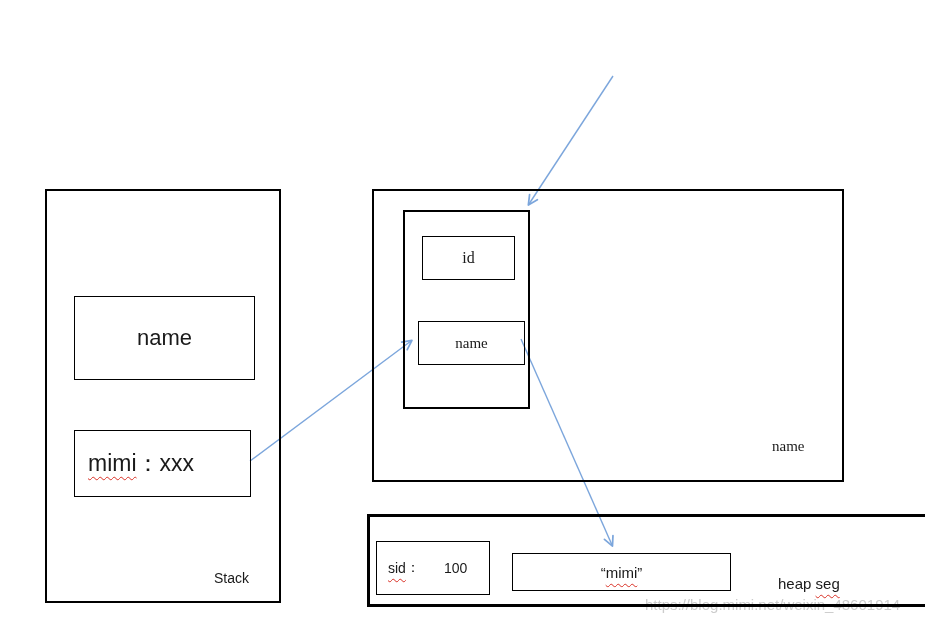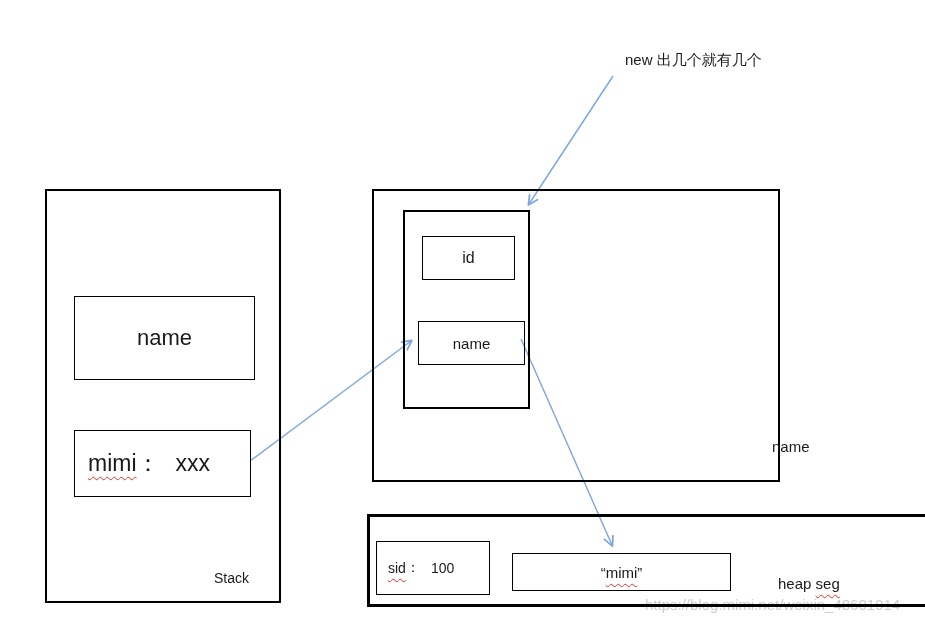--- a/index.html
+++ b/index.html
@@ -19,21 +19,21 @@
   .arrows    { z-index: 1; }
   .region, .annotation { z-index: 2; }
 
   
   .region {
     position: absolute;
     border: 2.5px solid #000;
     background: transparent;
   }
   .region-stack   { left: 45px;  top: 189px; width: 236px; height: 414px; }
-  .region-heap    { left: 372px; top: 189px; width: 408px; height: 293px; }
+  .region-heap    { left: 372px; top: 189px; width: 472px; height: 293px; font-family: Liberation Serif, serif; }
   .region-dataseg { left: 367px; top: 514px; width: 606px; height: 93px; border-width: 3px; }
 
   
   .object-box {
     position: absolute;
     left: 29px; top: 19px; width: 127px; height: 199px;
     border: 2.5px solid #000;
     background: transparent;
   }
 
@@ -48,22 +48,22 @@
   }
   .stack-name-box { left: 27px;  top: 105px; width: 181px; height: 84px; font-size: 22px; }
   .stack-mimi-box { left: 27px;  top: 239px; width: 177px; height: 67px; font-size: 23px;
                     justify-content: flex-start; padding-left: 13px; }
   .heap-id-box    { left: 17px;  top: 24px;  width: 93px;  height: 44px; font-size: 16px; }
   .heap-name-box  { left: 13px;  top: 109px; width: 107px; height: 44px; font-size: 15px; }
   .sid-box        { left: 6px;   top: 24px;  width: 114px; height: 54px; font-size: 14px;
                     justify-content: flex-start; padding-left: 11px; }
   .dmimi-box      { left: 142px; top: 36px;  width: 219px; height: 38px; font-size: 15px; }
 
-  .value-gap { margin-left: 16px; }
-  .value-gap-sm { margin-left: 11px; }
+  .value-gap { margin-left: 0; }
+  .value-gap-sm { margin-left: 24px; }
 
   
   .region-label {
     position: absolute;
     font-size: 15px;
     color: #1a1a1a;
     white-space: nowrap;
   }
   .stack-label   { left: 167px; top: 379px; font-size: 14px; }
   .heap-label    { left: 398px; top: 247px; }
@@ -118,21 +118,20 @@
       <marker id="ah" viewBox="0 0 12 12" refX="9" refY="6" markerWidth="10" markerHeight="10" orient="auto">
         <path d="M2,2 L10,6 L2,10" fill="none" stroke-width="1.5" stroke-linecap="round" stroke-linejoin="round" stroke="#7ca6dc"></path>
       </marker>
     </defs>
     <line class="arrow-line" x1="613" y1="76" x2="529" y2="204" marker-end="url(#ah)" stroke="#7ca6dc"></line>
     <line class="arrow-line" x1="250" y1="461" x2="411" y2="341" marker-end="url(#ah)" stroke="#7ca6dc"></line>
     <line class="arrow-line" x1="521" y1="339" x2="612" y2="545" marker-end="url(#ah)" stroke="#7ca6dc"></line>
   </svg>
 
   <div class="annotation">
-    <div>new 出几个就有几个</div>
   </div>
 
   <div class="region region-stack">
     <div class="box stack-name-box">
       <span>name</span>
     </div>
     <div class="box stack-mimi-box">
       <span class="sq">mimi</span>
         <span>：</span>
         <span class="value-gap">xxx</span>

